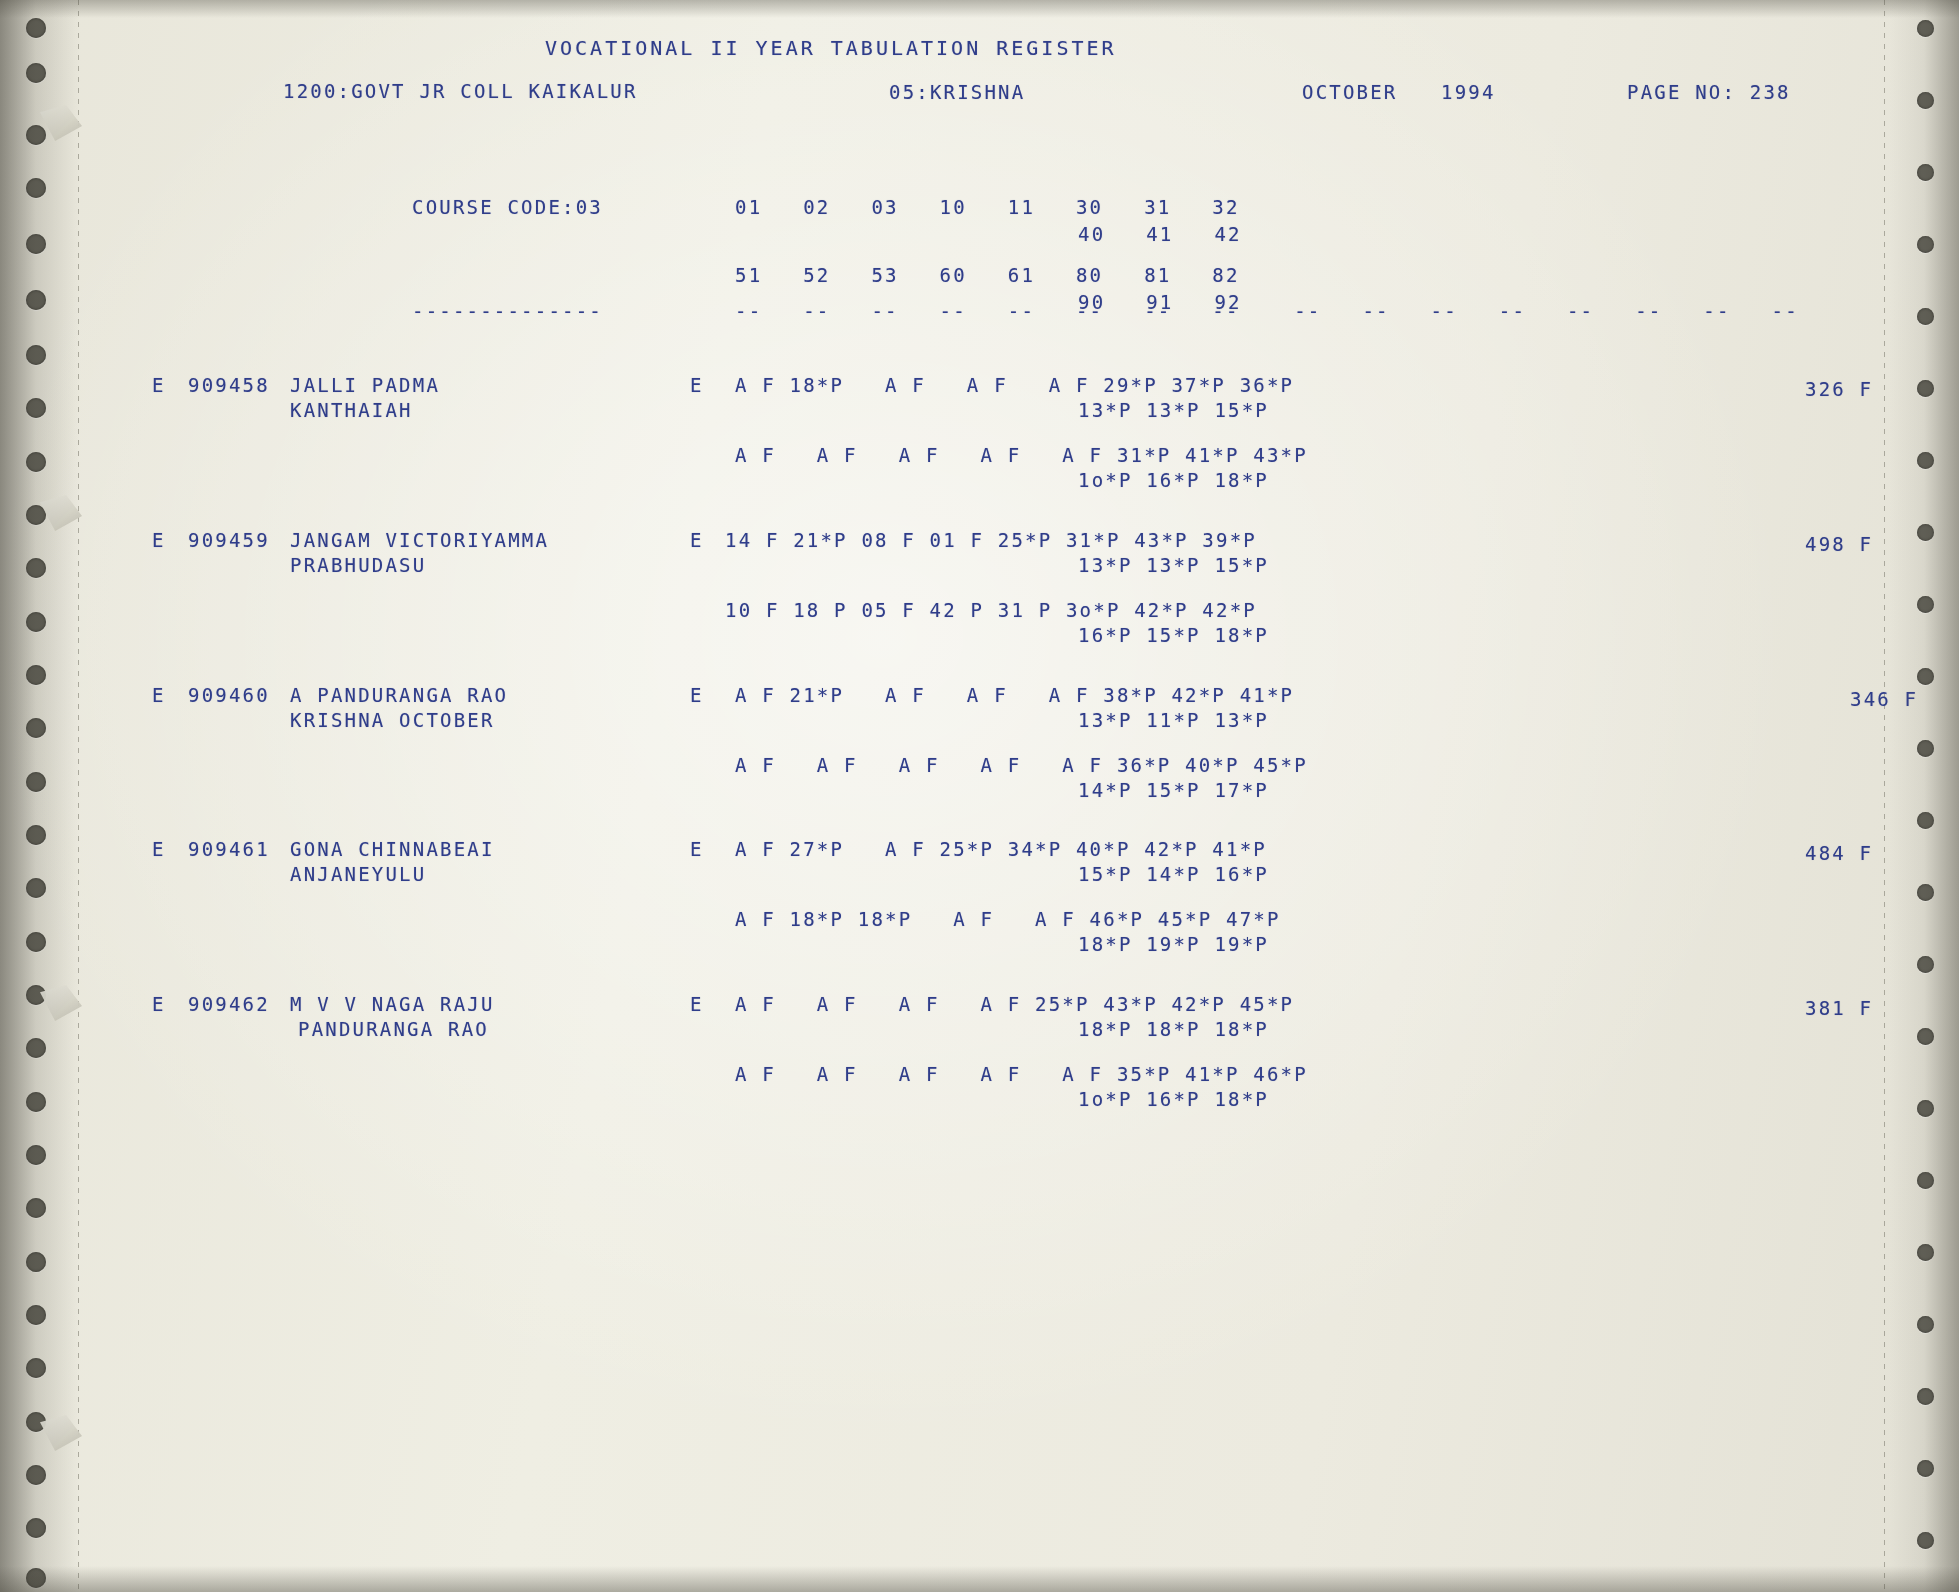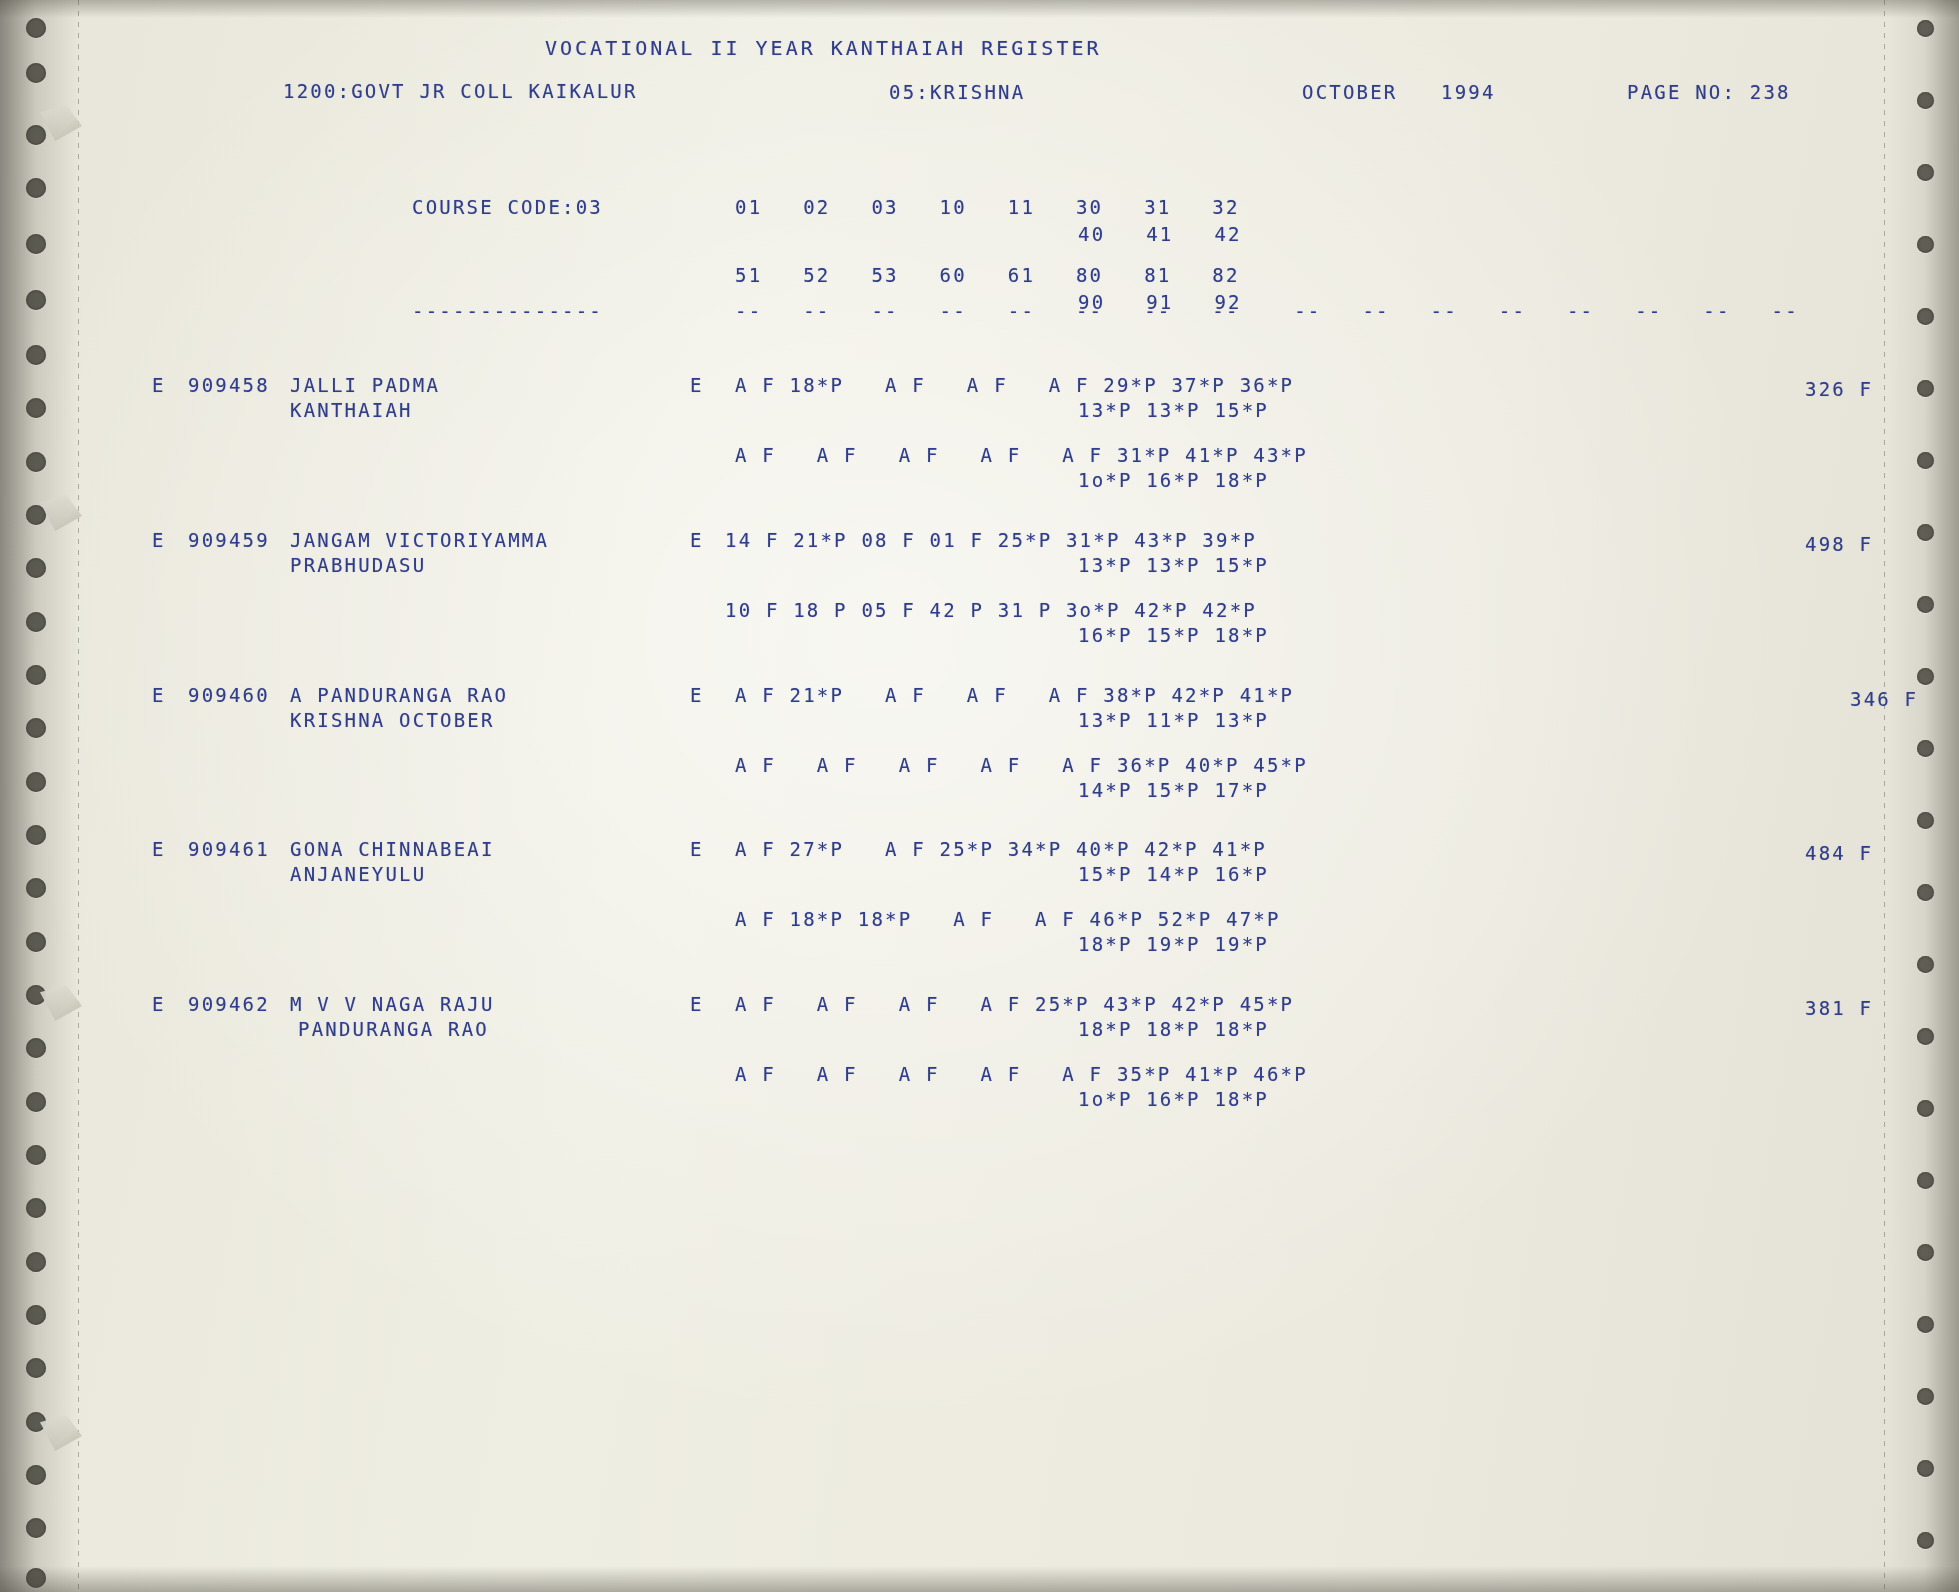--- a/index.html
+++ b/index.html
@@ -172,21 +172,21 @@
   <div class="perf-line right"></div>
 
   <div class="torn" style="left:40px; top:105px;"></div>
   <div class="torn" style="left:40px; top:495px;"></div>
   <div class="torn" style="left:40px; top:985px;"></div>
   <div class="torn" style="left:40px; top:1415px;"></div>
 
   <div class="report">
 
     
-    <div class="ln title" style="left:545px; top:36px; font-size:20px;">VOCATIONAL II YEAR KANTHAIAH REGISTER</div>
+    <div class="ln title" style="left:545px; top:36px; font-size:20px;">VOCATIONAL II YEAR TABULATION REGISTER</div>
 
     
     <div class="ln" style="left:283px; top:80px;">1200:GOVT JR COLL KAIKALUR</div>
     <div class="ln" style="left:889px; top:81px;">05:KRISHNA</div>
     <div class="ln" style="left:1277px; top:81px;margin-left:25px;">OCTOBER</div>
     <div class="ln" style="left:1441px; top:81px;">1994</div>
     <div class="ln" style="left:1627px; top:81px;">PAGE NO: 238</div>
 
     
     <div class="ln" style="left:412px; top:196px;">COURSE CODE:03</div>
@@ -234,21 +234,21 @@
     <div class="ln" style="left:1805px; top:688px;margin-left:45px;">346 F</div>
 
     
     <div class="ln" style="left:152px; top:838px;">E</div>
     <div class="ln" style="left:188px; top:838px;">909461</div>
     <div class="ln" style="left:290px; top:838px;">GONA CHINNABEAI</div>
     <div class="ln" style="left:290px; top:863px;">ANJANEYULU</div>
     <div class="ln" style="left:690px; top:838px;">E</div>
     <div class="ln" style="left:735px; top:838px;">A F 27*P   A F 25*P 34*P 40*P 42*P 41*P</div>
     <div class="ln" style="left:1078px; top:863px;">15*P 14*P 16*P</div>
-    <div class="ln" style="left:735px; top:908px;">A F 18*P 18*P   A F   A F 46*P 52*P 47*P</div>
+    <div class="ln" style="left:735px; top:908px;">A F 18*P 18*P   A F   A F 46*P 45*P 47*P</div>
     <div class="ln" style="left:1078px; top:933px;">18*P 19*P 19*P</div>
     <div class="ln" style="left:1805px; top:842px;">484 F</div>
 
     
     <div class="ln" style="left:152px; top:993px;">E</div>
     <div class="ln" style="left:188px; top:993px;">909462</div>
     <div class="ln" style="left:290px; top:993px;">M V V NAGA RAJU</div>
     <div class="ln" style="left:298px; top:1018px;text-align:right;">PANDURANGA RAO</div>
     <div class="ln" style="left:690px; top:993px;">E</div>
     <div class="ln" style="left:735px; top:993px;">A F   A F   A F   A F 25*P 43*P 42*P 45*P</div>

